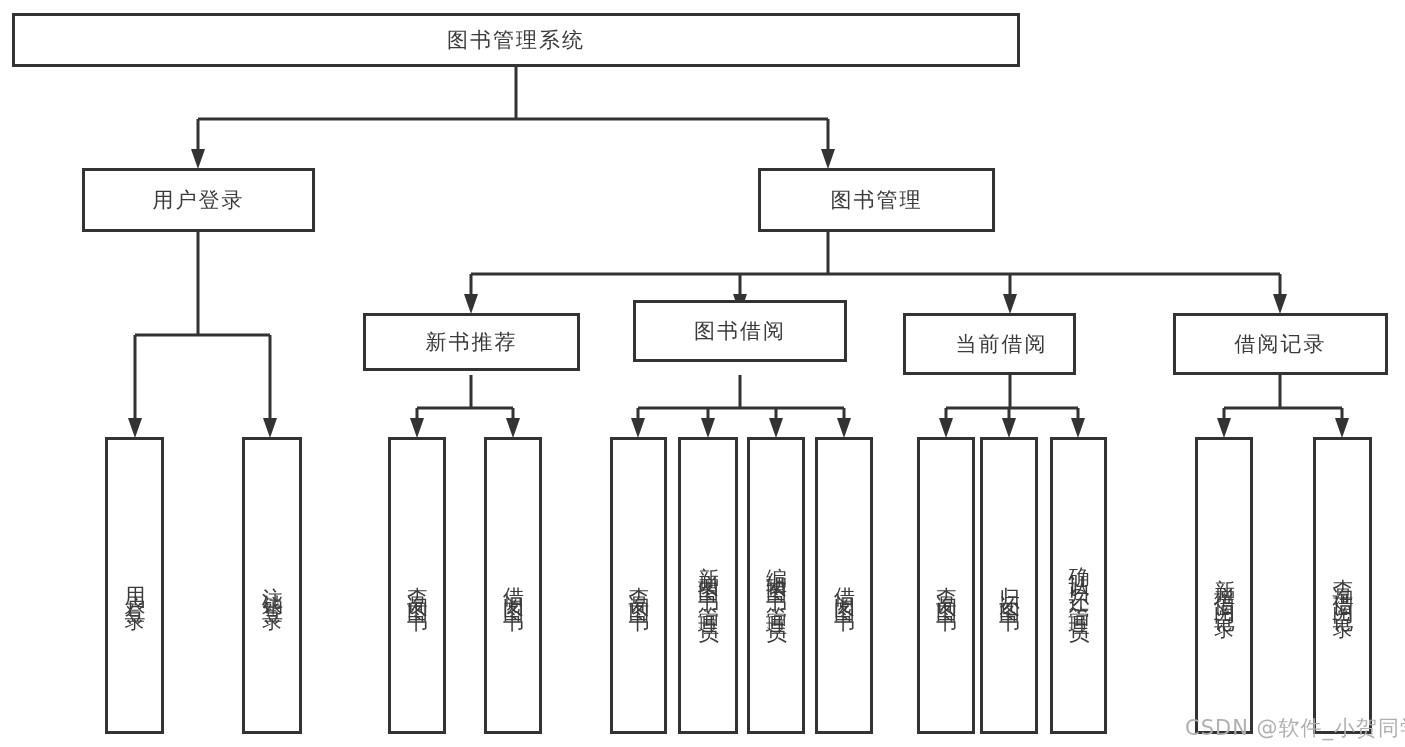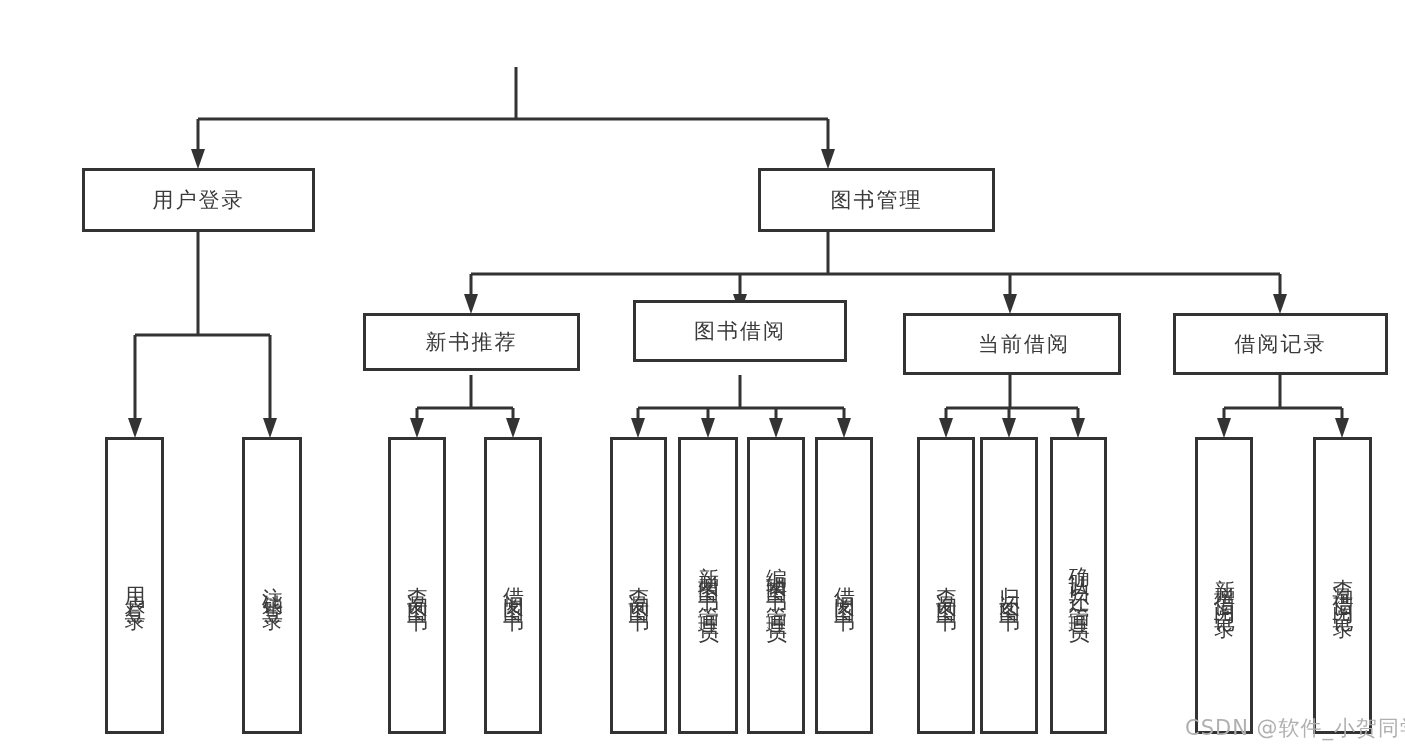--- a/index.html
+++ b/index.html
@@ -84,27 +84,28 @@
     <path d="M1010 375 V408 M946 408 H1078 M946 408 V418 M1009 408 V418 M1078 408 V418"></path>
     <polygon points="939,418 953,418 946,438"></polygon>
     <polygon points="1002,418 1016,418 1009,438"></polygon>
     <polygon points="1071,418 1085,418 1078,438"></polygon>
 
     <path d="M1280 375 V408 M1224 408 H1342 M1224 408 V418 M1342 408 V418"></path>
     <polygon points="1217,418 1231,418 1224,438"></polygon>
     <polygon points="1335,418 1349,418 1342,438"></polygon>
   </svg>
 
+  <div class="box" style="left:12px;top:13px;width:1008px;height:54px;">图书管理系统</div>
 
   <div class="box" style="left:82px;top:168px;width:233px;height:64px;">用户登录</div>
   <div class="box" style="left:710px;top:168px;width:237px;height:64px;margin-left:48px;">图书管理</div>
 
   <div class="box" style="left:363px;top:313px;width:217px;height:58px;">新书推荐</div>
   <div class="box" style="left:633px;top:300px;width:214px;height:62px;">图书借阅</div>
-  <div class="box" style="left:903px;top:313px;width:218px;height:62px;padding-left:24px;">当前借阅</div>
+  <div class="box" style="left:903px;top:313px;width:173px;height:62px;padding-left:24px;">当前借阅</div>
   <div class="box" style="left:1173px;top:313px;width:215px;height:62px;">借阅记录</div>
 
   <div class="vbox" style="left:105px;width:59px;">用户登录</div>
   <div class="vbox" style="left:242px;width:60px;">注销登录</div>
 
   <div class="vbox" style="left:388px;width:58px;">查询图书</div>
   <div class="vbox" style="left:484px;width:58px;">借阅图书</div>
 
   <div class="vbox" style="left:610px;width:57px;">查询图书</div>
   <div class="vbox" style="left:678px;width:60px;">新增图书（管理员）</div>

